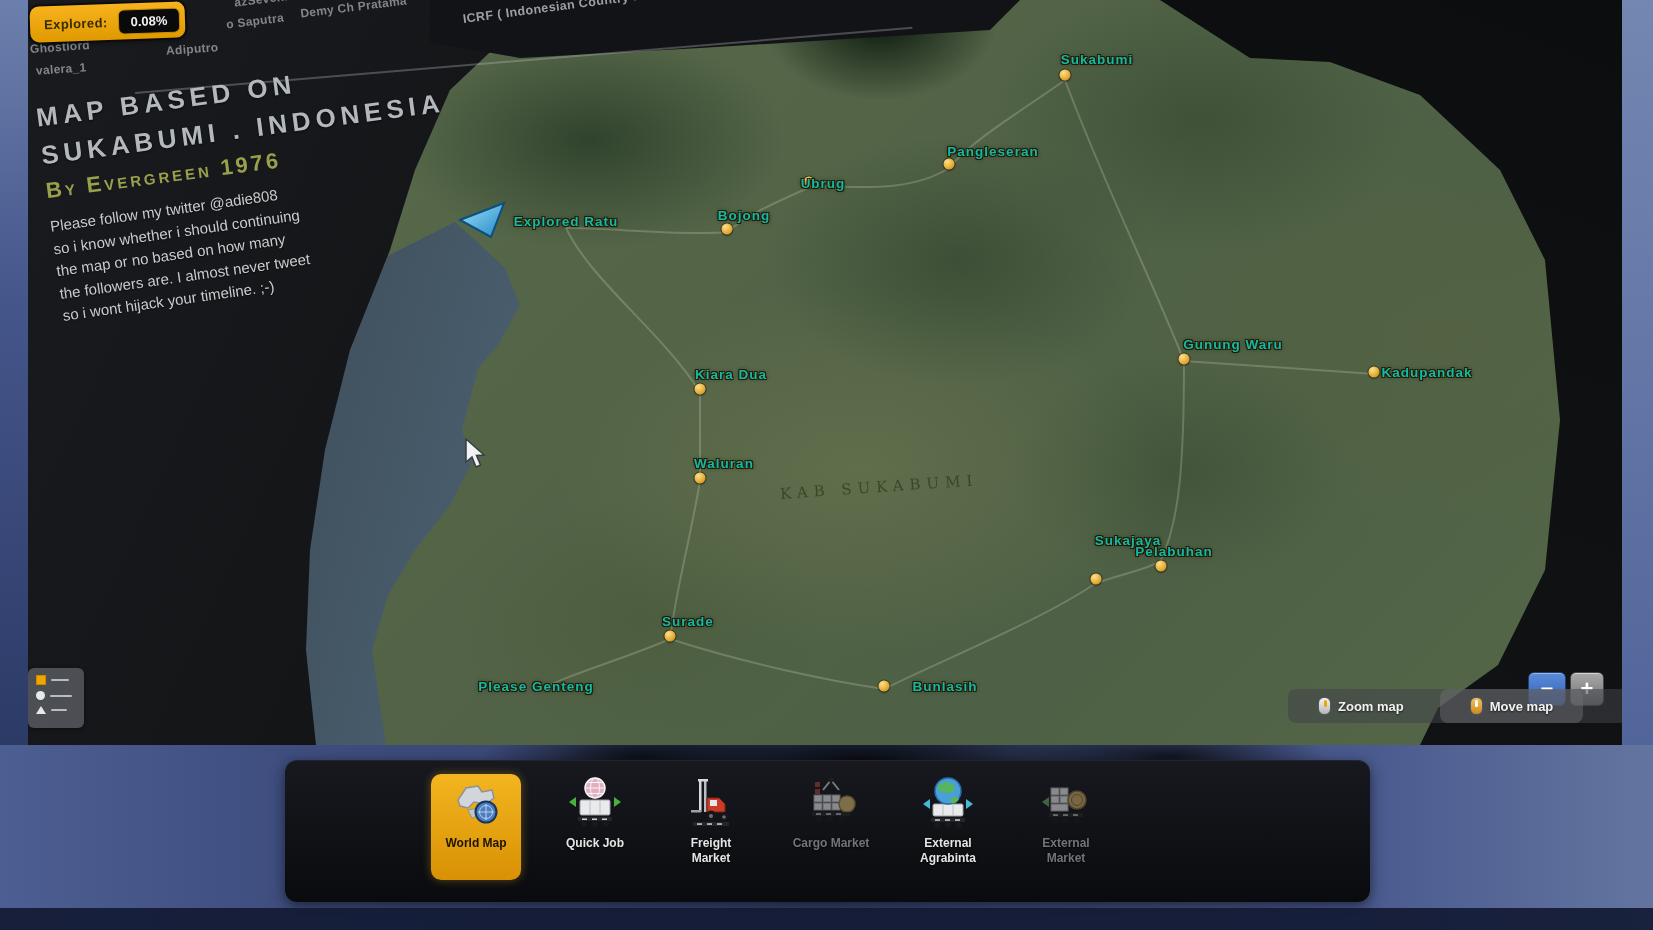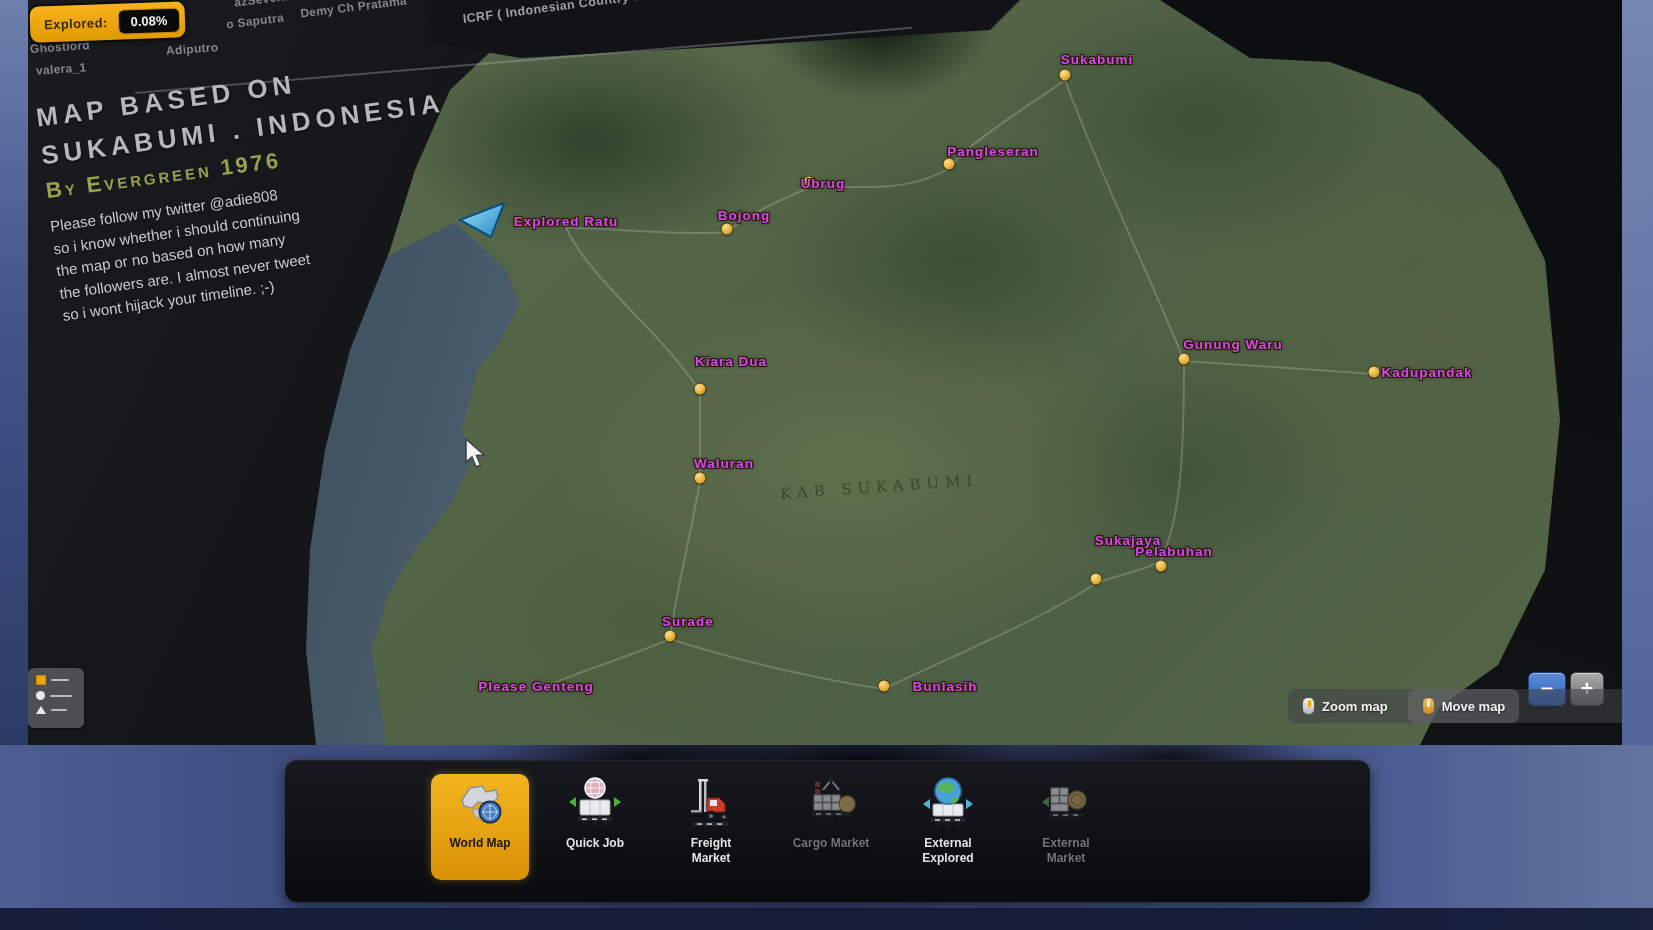--- a/index.html
+++ b/index.html
@@ -49,35 +49,35 @@
     transform:rotate(-4.8deg);transform-origin:left top;}
 
   .intro{position:absolute;left:34px;top:100px;width:430px;transform:rotate(-7.5deg);transform-origin:left top;}
   .intro .t1,.intro .t2{font-size:26px;font-weight:700;color:#b3b8bd;letter-spacing:5px;white-space:nowrap;line-height:1.45;text-shadow:0 1px 2px rgba(0,0,0,.6);}
   .intro .author{margin-top:4px;font-size:22px;font-weight:700;color:#99a14c;letter-spacing:3px;font-variant:small-caps;white-space:nowrap;}
   .intro .notes{margin-top:10px;transform:rotate(-0.5deg);}
   .intro .notes div{font-size:15px;color:#c8ccce;line-height:1.5;white-space:nowrap;text-shadow:0 1px 1px rgba(0,0,0,.5);}
 
   
   .city{position:absolute;transform:translateX(-50%);white-space:nowrap;font-size:13.5px;font-weight:bold;
-    letter-spacing:1px;color:#d946ef;
+    letter-spacing:1px;color:#14b8a6;
     text-shadow:-1px -1px 0 #241a02,1px -1px 0 #241a02,-1px 1px 0 #241a02,1px 1px 0 #241a02,0 0 4px rgba(0,0,0,.7);}
   .cdot{position:absolute;width:11px;height:11px;border-radius:50%;transform:translate(-50%,-50%);
     background:radial-gradient(circle at 35% 30%,#ffe08a,#e0a52e 65%,#9a6c12);box-shadow:0 0 0 1px rgba(40,28,0,.55),0 1px 2px rgba(0,0,0,.5);}
   .watermark{position:absolute;left:780px;top:478px;transform:rotate(-4deg);font-family:"DejaVu Serif",serif;
     font-size:15px;letter-spacing:6px;color:rgba(38,48,22,.62);white-space:nowrap;}
 
   
   .zoom-btn{position:absolute;width:38px;height:34px;border-radius:6px;display:flex;align-items:center;justify-content:center;
     color:#fff;font-size:22px;font-weight:bold;line-height:1;cursor:pointer;}
   .zoom-out{left:1528px;top:672px;background:linear-gradient(180deg,#5b8ad6,#2f62b8);border:1px solid #1d3f7a;box-shadow:inset 0 1px 0 rgba(255,255,255,.4);}
   .zoom-in{left:1570px;top:672px;width:34px;background:linear-gradient(180deg,#a9a9a9,#6f6f6f);border:1px solid #454545;box-shadow:inset 0 1px 0 rgba(255,255,255,.5);}
   .hint-bar{position:absolute;left:1288px;top:689px;width:365px;height:34px;border-radius:8px 0 0 8px;
     background:rgba(66,68,72,.55);display:flex;align-items:center;}
-  .hint-group{display:flex;align-items:center;gap:7px;padding:0 14px;height:34px;}
+  .hint-group{display:flex;align-items:center;gap:7px;padding:0 30px;height:34px;}
   .hint-group.move{background:rgba(112,114,118,.45);border-radius:8px;margin-left:6px;}
   .hint-label{color:#f2f2f2;font-size:13px;font-weight:bold;text-shadow:0 1px 2px rgba(0,0,0,.7);}
   .mouse{width:13px;height:18px;border-radius:6px;background:linear-gradient(180deg,#f4f4f4,#b5b5b5);
     border:1px solid #55575a;position:relative;}
   .mouse .wheel{position:absolute;left:4.5px;top:2px;width:3px;height:7px;background:#f0a500;border-radius:2px;}
   .mouse.move-m{background:linear-gradient(180deg,#f5c25d,#c98a1d);}
   .mouse.move-m .wheel{background:#fff;}
 
   
   .legend{position:absolute;left:28px;top:668px;width:56px;height:60px;border-radius:6px;
@@ -169,21 +169,21 @@
     <div class="cdot" style="left:1161px;top:566px"></div>
     <div class="cdot" style="left:1096px;top:579px"></div>
     <div class="cdot" style="left:670px;top:636px"></div>
     <div class="cdot" style="left:884px;top:686px"></div>
 
     <div class="city" style="left:1097px;top:52px">Sukabumi</div>
     <div class="city" style="left:993px;top:144px">Pangleseran</div>
     <div class="city" style="left:823px;top:176px">Ubrug</div>
     <div class="city" style="left:744px;top:208px">Bojong</div>
     <div class="city" style="left:566px;top:214px">Explored Ratu</div>
-    <div class="city" style="left:731px;top:354px">Kiara Dua</div>
+    <div class="city" style="left:731px;top:367px">Kiara Dua</div>
     <div class="city" style="left:1233px;top:337px">Gunung Waru</div>
     <div class="city" style="left:1427px;top:365px">Kadupandak</div>
     <div class="city" style="left:724px;top:456px">Waluran</div>
     <div class="city" style="left:1174px;top:544px">Pelabuhan</div>
     <div class="city" style="left:1128px;top:533px">Sukajaya</div>
     <div class="city" style="left:688px;top:614px">Surade</div>
     <div class="city" style="left:536px;top:679px">Please Genteng</div>
     <div class="city" style="left:945px;top:679px">Bunlasih</div>
 
     <div class="watermark">KAB SUKABUMI</div>
@@ -236,21 +236,21 @@
     </svg>
   </div>
 
   <div class="abs" style="left:0;top:0;width:28px;height:745px;background:linear-gradient(180deg,#6c80ad,#45568b 40%,#2c3a66)"></div>
   <div class="abs" style="left:1622px;top:0;width:31px;height:745px;background:linear-gradient(180deg,#7487b2,#52659b)"></div>
 
   <div class="bottom-bg"></div>
 
   <div class="taskbar"></div>
 
-  <div class="tb-item active" style="left:431px;width:98px">
+  <div class="tb-item active" style="left:431px;width:90px">
     <svg class="tb-icon" viewBox="0 0 56 56">
       <path d="M10 26 L18 14 L30 12 L34 18 L44 16 L46 24 L38 30 L26 28 L20 34 L12 32 Z" fill="#d2d5da" stroke="#8d939b" stroke-width="1.5"></path>
       <path d="M20 36 L30 34 L34 40 L24 44 Z" fill="#c3c7cd" stroke="#8d939b"></path>
       <circle cx="38" cy="38" r="10.5" fill="#4d7fc0" stroke="#17365e" stroke-width="2"></circle>
       <circle cx="38" cy="38" r="6.5" fill="none" stroke="#bcd4ef" stroke-width="1"></circle>
       <path d="M38 30 V46 M30 38 H46" stroke="#bcd4ef" stroke-width="1"></path>
     </svg>
     <div class="tb-label">
       <div>World Map</div>
         <div></div>
@@ -348,21 +348,21 @@
       <rect x="11" y="44" width="34" height="4" rx="1" fill="#23262b"></rect>
       <rect x="15" y="45.3" width="5" height="1.5" fill="#cfd3d8"></rect>
         <rect x="25" y="45.3" width="5" height="1.5" fill="#cfd3d8"></rect>
         <rect x="35" y="45.3" width="5" height="1.5" fill="#cfd3d8"></rect>
       <circle cx="17" cy="51" r="3" fill="#17191c"></circle>
         <circle cx="28" cy="51" r="3" fill="#17191c"></circle>
         <circle cx="39" cy="51" r="3" fill="#17191c"></circle>
     </svg>
     <div class="tb-label">
       <div>External</div>
-        <div>Explored</div>
+        <div>Agrabinta</div>
     </div>
   </div>
 
   <div class="tb-item" style="left:1010px">
     <svg class="tb-icon dim" viewBox="0 0 56 56">
       <path d="M4 28 L11 23 V33 Z" fill="#49b23c"></path>
       <g fill="#e9eaec" stroke="#9aa0a6">
         <rect x="13" y="14" width="8" height="7"></rect>
           <rect x="22" y="14" width="8" height="7"></rect>
         <rect x="13" y="22" width="8" height="7"></rect>

